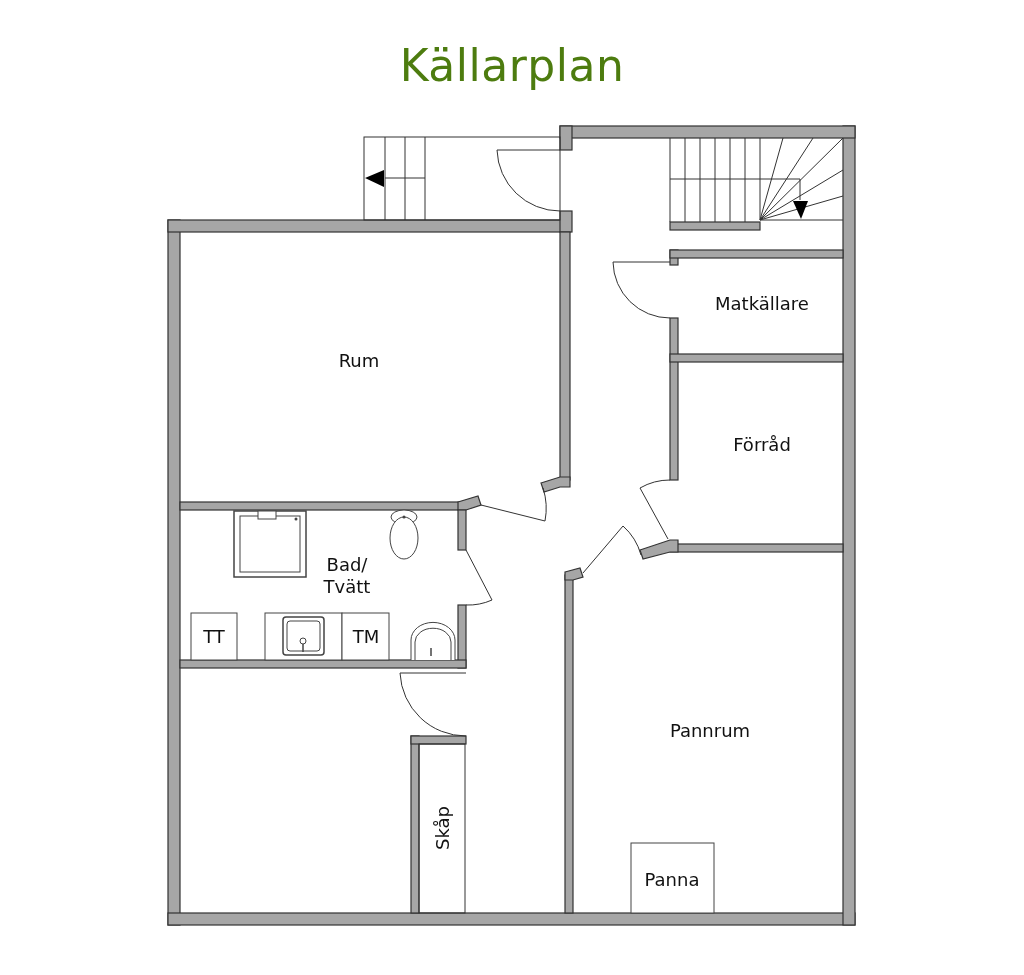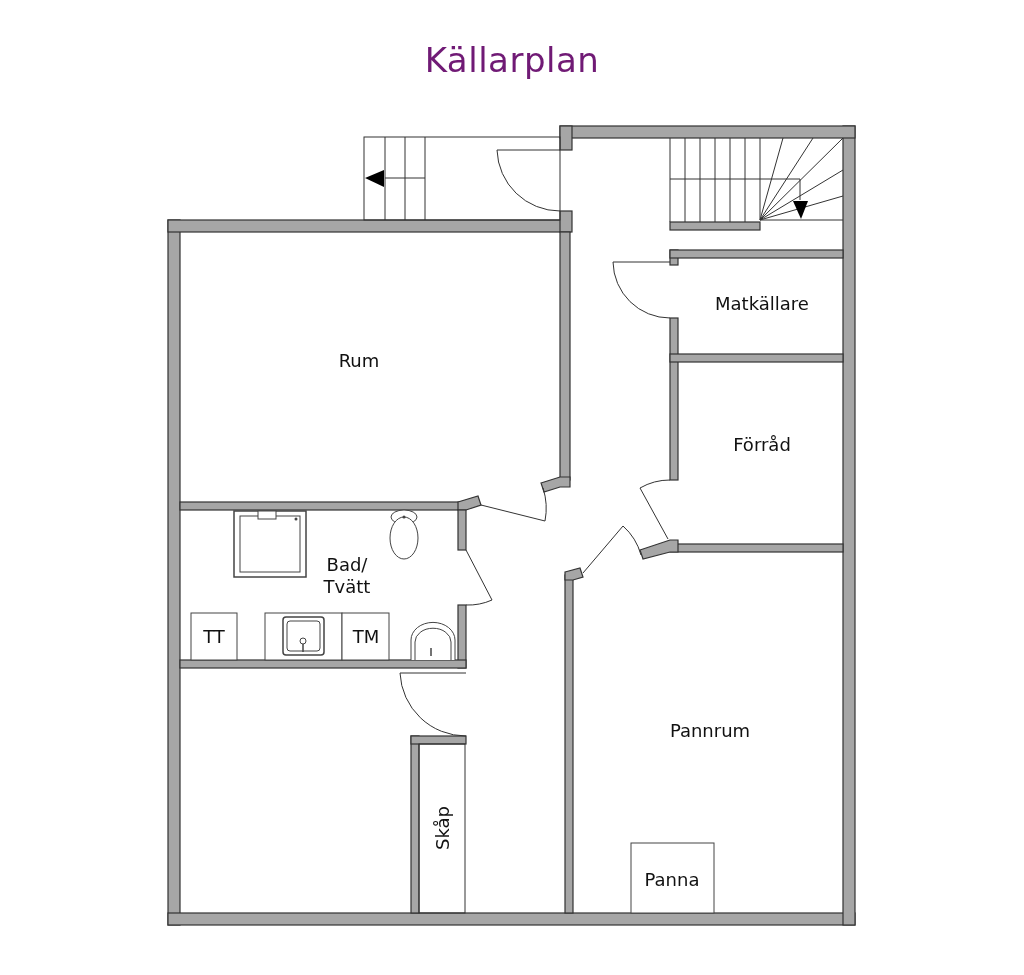--- a/index.html
+++ b/index.html
@@ -1,17 +1,17 @@
 <!DOCTYPE html>
 <html><head>
 <meta charset="utf-8">
 <style>
   html, body { margin:0; padding:0; background:#ffffff; }
   body { width:1024px; height:975px; position:relative; overflow:hidden; font-family:"DejaVu Sans", sans-serif; }
-  .title { position:absolute; left:0; top:40px; width:1024px; text-align:center; font-size:34px; color:#701a75; letter-spacing:0.5px; }
+  .title { position:absolute; left:0; top:40px; width:1024px; text-align:center; font-size:44px; color:#4d7c0f; letter-spacing:0.5px; }
   svg { position:absolute; left:0; top:0; }
   .lbl { font-family:"DejaVu Sans", sans-serif; font-size:18px; fill:#111; }
   .wall { fill:#a6a6a6; stroke:#333; stroke-width:1.2; }
   .thin { fill:none; stroke:#333; stroke-width:1; }
   .fix { fill:#fff; stroke:#444; stroke-width:1; }
 </style>
 </head>
 <body>
 
 <div class="title">Källarplan</div>

